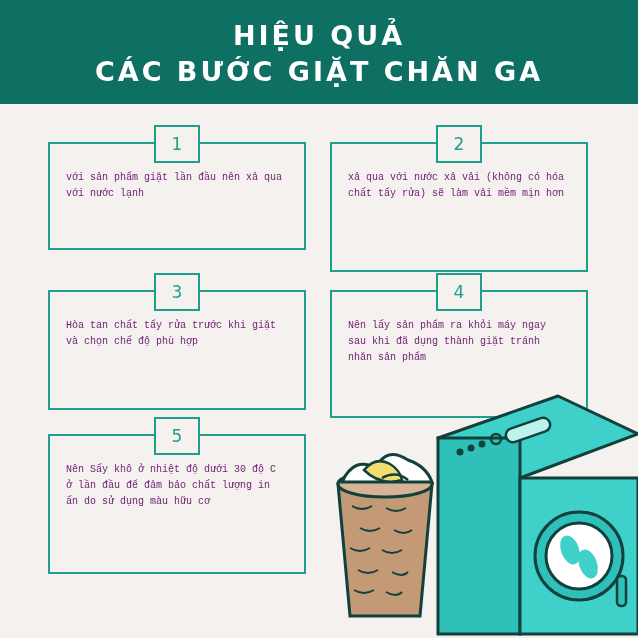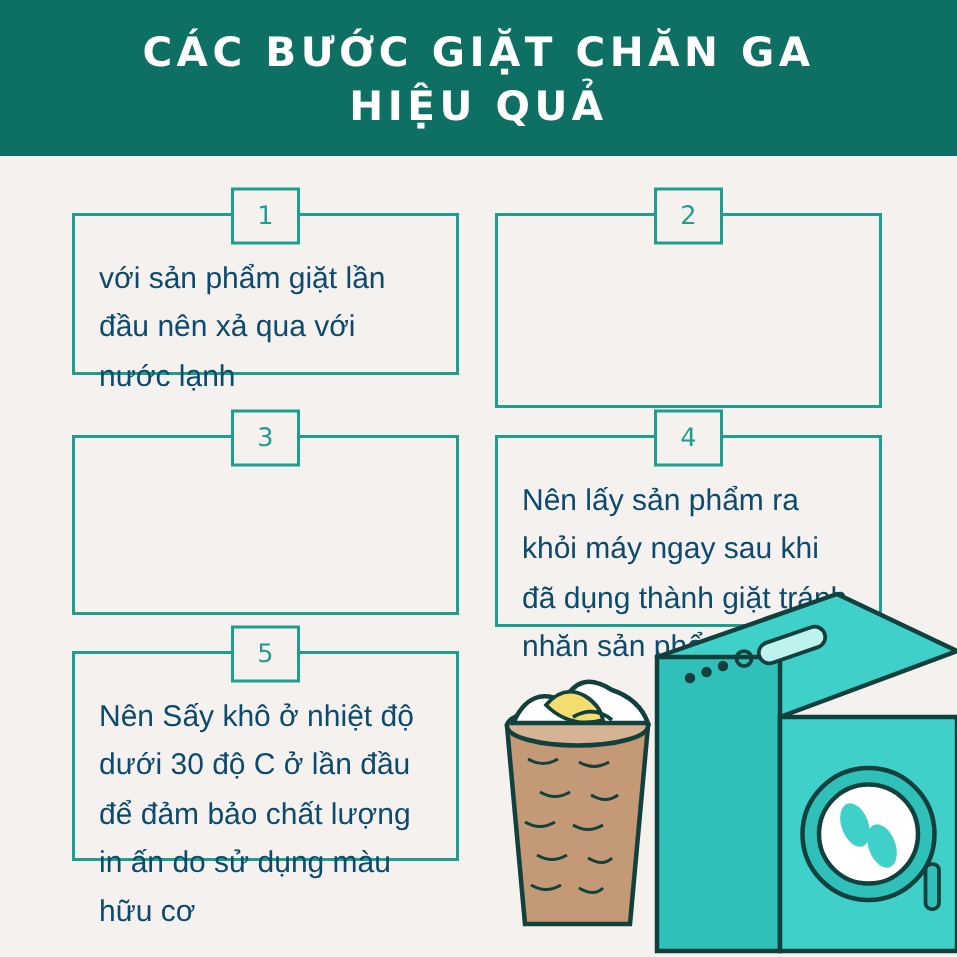--- a/index.html
+++ b/index.html
@@ -64,23 +64,23 @@
     background: #f4f1ee;
     color: #1f9e8e;
     font-size: 17px;
     font-family: "DejaVu Sans", sans-serif;
     display: flex;
     align-items: center;
     justify-content: center;
     box-sizing: border-box;
   }
   .card-text {
-    color: #0c4a6e;
-    font-size: 20px;
-    font-family: Liberation Sans, sans-serif;
+    color: #701a75;
+    font-size: 10px;
+    font-family: Liberation Mono, monospace;
     line-height: 1.62;
     padding: 26px 16px 10px 16px;
     white-space: pre-line;
   }
   
   #card-1 { left: 48px;  top: 38px;  width: 258px; height: 108px; }
   #card-2 { left: 330px; top: 38px;  width: 258px; height: 130px; }
   #card-3 { left: 48px;  top: 186px; width: 258px; height: 120px; }
   #card-4 { left: 330px; top: 186px; width: 258px; height: 128px; }
   #card-5 { left: 48px;  top: 330px; width: 258px; height: 140px; }
@@ -93,37 +93,39 @@
     height: 260px;
     pointer-events: none;
   }
 </style>
 </head>
 <body>
 
 <div id="infographic">
 
   <div class="header">
+    <div class="header-line">HIỆU QUẢ</div>
     <div class="header-line">CÁC BƯỚC GIẶT CHĂN GA</div>
-    <div class="header-line">HIỆU QUẢ</div>
   </div>
 
   <div class="cards">
 
     <div class="card" id="card-1">
       <div class="card-num">1</div>
       <div class="card-text">với sản phẩm giặt lần đầu nên xả qua với nước lạnh</div>
     </div>
 
     <div class="card" id="card-2">
       <div class="card-num">2</div>
+      <div class="card-text">xả qua với nước xả vải (không có hóa chất tẩy rửa) sẽ làm vải mềm mịn hơn</div>
     </div>
 
     <div class="card" id="card-3">
       <div class="card-num">3</div>
+      <div class="card-text">Hòa tan chất tẩy rửa trước khi giặt và chọn chế độ phù hợp</div>
     </div>
 
     <div class="card" id="card-4">
       <div class="card-num">4</div>
       <div class="card-text">Nên lấy sản phẩm ra khỏi máy ngay sau khi đã dụng thành giặt tránh nhăn sản phẩm</div>
     </div>
 
     <div class="card" id="card-5">
       <div class="card-num">5</div>
       <div class="card-text">Nên Sấy khô ở nhiệt độ dưới 30 độ C ở lần đầu để đảm bảo chất lượng in ấn do sử dụng màu hữu cơ</div>

